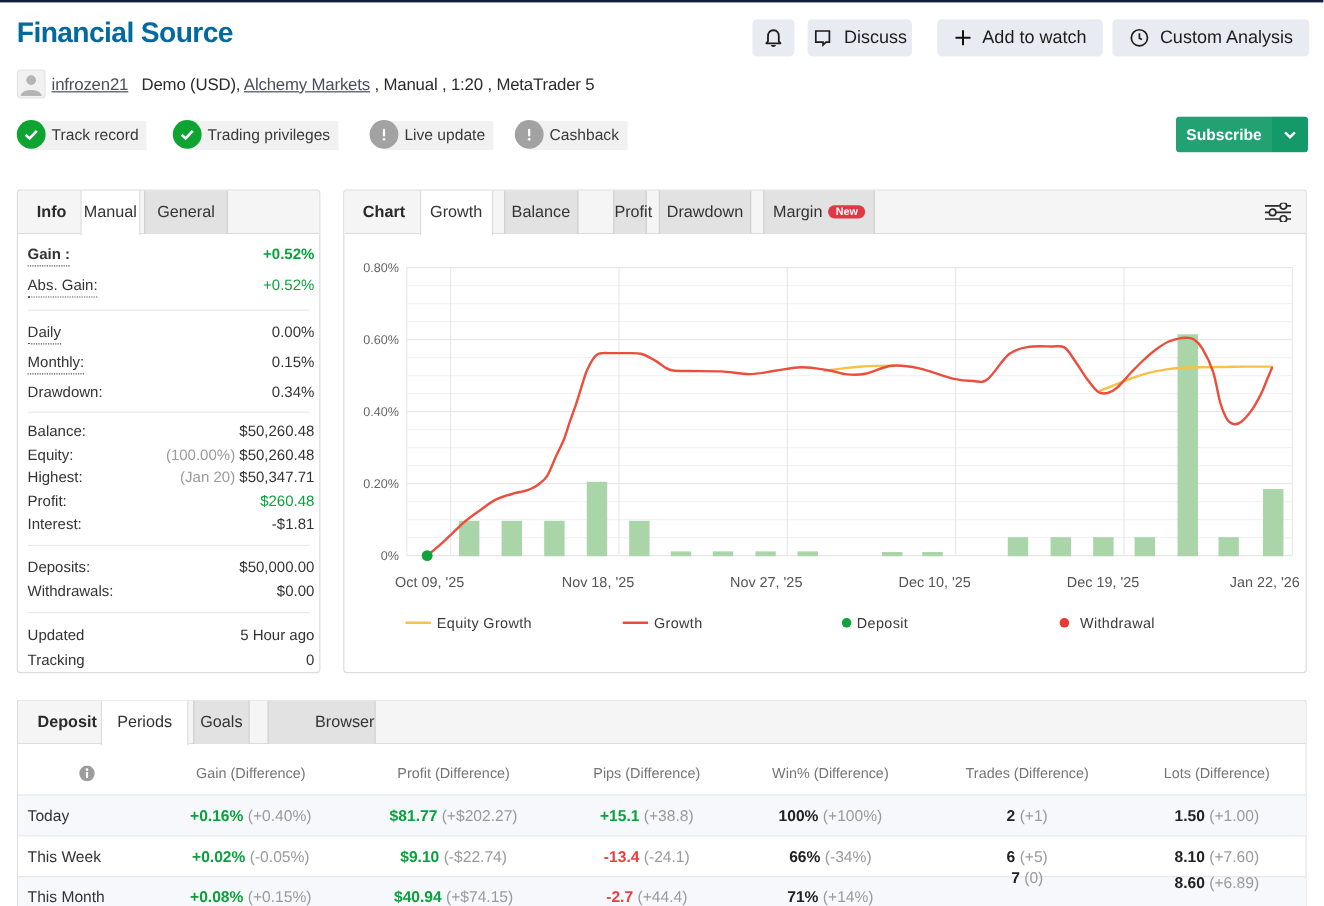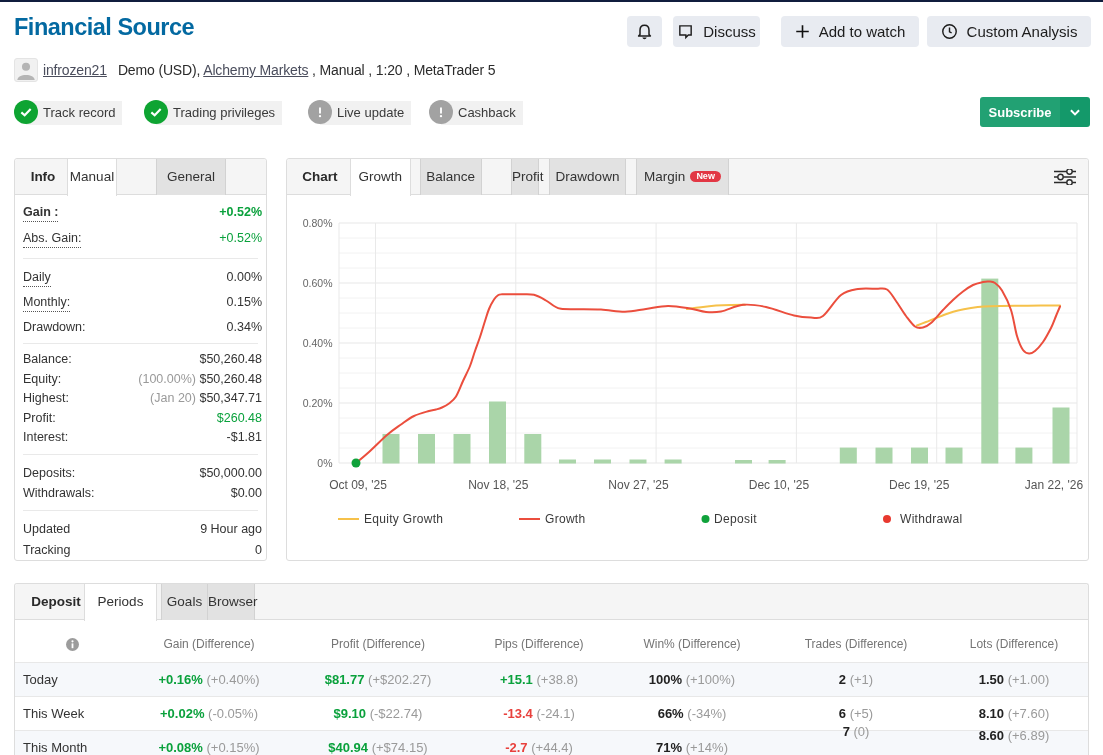--- a/index.html
+++ b/index.html
@@ -131,21 +131,21 @@
         <svg width="14" height="14" viewBox="0 0 24 24" fill="none" stroke="#fff" stroke-width="3.4">
           <path d="M5 9 L12 16 L19 9"></path>
         </svg>
       </div>
     </div>
 
 <div class="abs panel" id="leftpanel">
 <div class="tabrow">
 <div class="tab first" style="left:7px; width:42px;">Info</div>
 <div class="tab active" style="left:52px; width:50px;">Manual</div>
-<div class="tab tgray" style="left:105px; width:70px;margin-left:36px;">General</div>
+<div class="tab tgray" style="left:105px; width:70px;">General</div>
 </div>
 
 <div class="srow" style="top:45px;">
         <span class="lab dotted" style="font-weight:bold;">Gain :</span>
         <span class="val green" style="font-weight:bold;">+0.52%</span>
       </div>
 <div class="srow" style="top:71px;">
         <span class="lab dotted">Abs. Gain:</span>
         <span class="val green">+0.52%</span>
       </div>
@@ -188,21 +188,21 @@
         <span class="lab">Deposits:</span>
         <span class="val">$50,000.00</span>
       </div>
 <div class="srow" style="top:326px;">
         <span class="lab">Withdrawals:</span>
         <span class="val">$0.00</span>
       </div>
 <div class="sdiv" style="top:351px;"></div>
 <div class="srow" style="top:362px;">
         <span class="lab">Updated</span>
-        <span class="val">9 Hour ago</span>
+        <span class="val">5 Hour ago</span>
       </div>
 <div class="srow" style="top:383px;">
         <span class="lab">Tracking</span>
         <span class="val">0</span>
       </div>
 </div>
 
 <div class="abs panel" id="chartpanel">
 <div class="tabrow">
 <div class="tab first" style="left:11px; width:44px;">Chart</div>
@@ -285,21 +285,21 @@
 <circle cx="600" cy="324" r="4" fill="#e8392f"></circle>
 <text x="613" y="328" font-size="12" letter-spacing="0.3" fill="#3a3a3a" font-family="Liberation Sans, sans-serif">Withdrawal</text>
 </svg>
 </div>
 
 <div class="abs panel" id="bottompanel">
 <div class="tabrow">
 <div class="tab first" style="left:14px; width:54px;">Deposit</div>
 <div class="tab active" style="left:69px; width:73px;">Periods</div>
 <div class="tab tgray" style="left:146px; width:47px;">Goals</div>
-<div class="tab tgray" style="left:192px; width:48px;text-align:right;">Browser</div>
+<div class="tab tgray" style="left:208px; width:90px;text-align:right;">Browser</div>
 </div>
 <div class="stripe" style="top:78px; height:34px;"></div>
 <div class="stripe" style="top:146px; height:34px;"></div>
 <div class="rsep" style="top:78px;"></div>
 <div class="rsep" style="top:112px;"></div>
 <div class="rsep" style="top:146px;"></div>
 
 <svg style="position:absolute; left:51px; top:53.5px;" width="13" height="13" viewBox="0 0 13 13">
         <circle cx="6.5" cy="6.5" r="6.5" fill="#9c9c9c"></circle>
         <rect x="5.6" y="5.4" width="1.8" height="4.8" fill="#fff"></rect>

